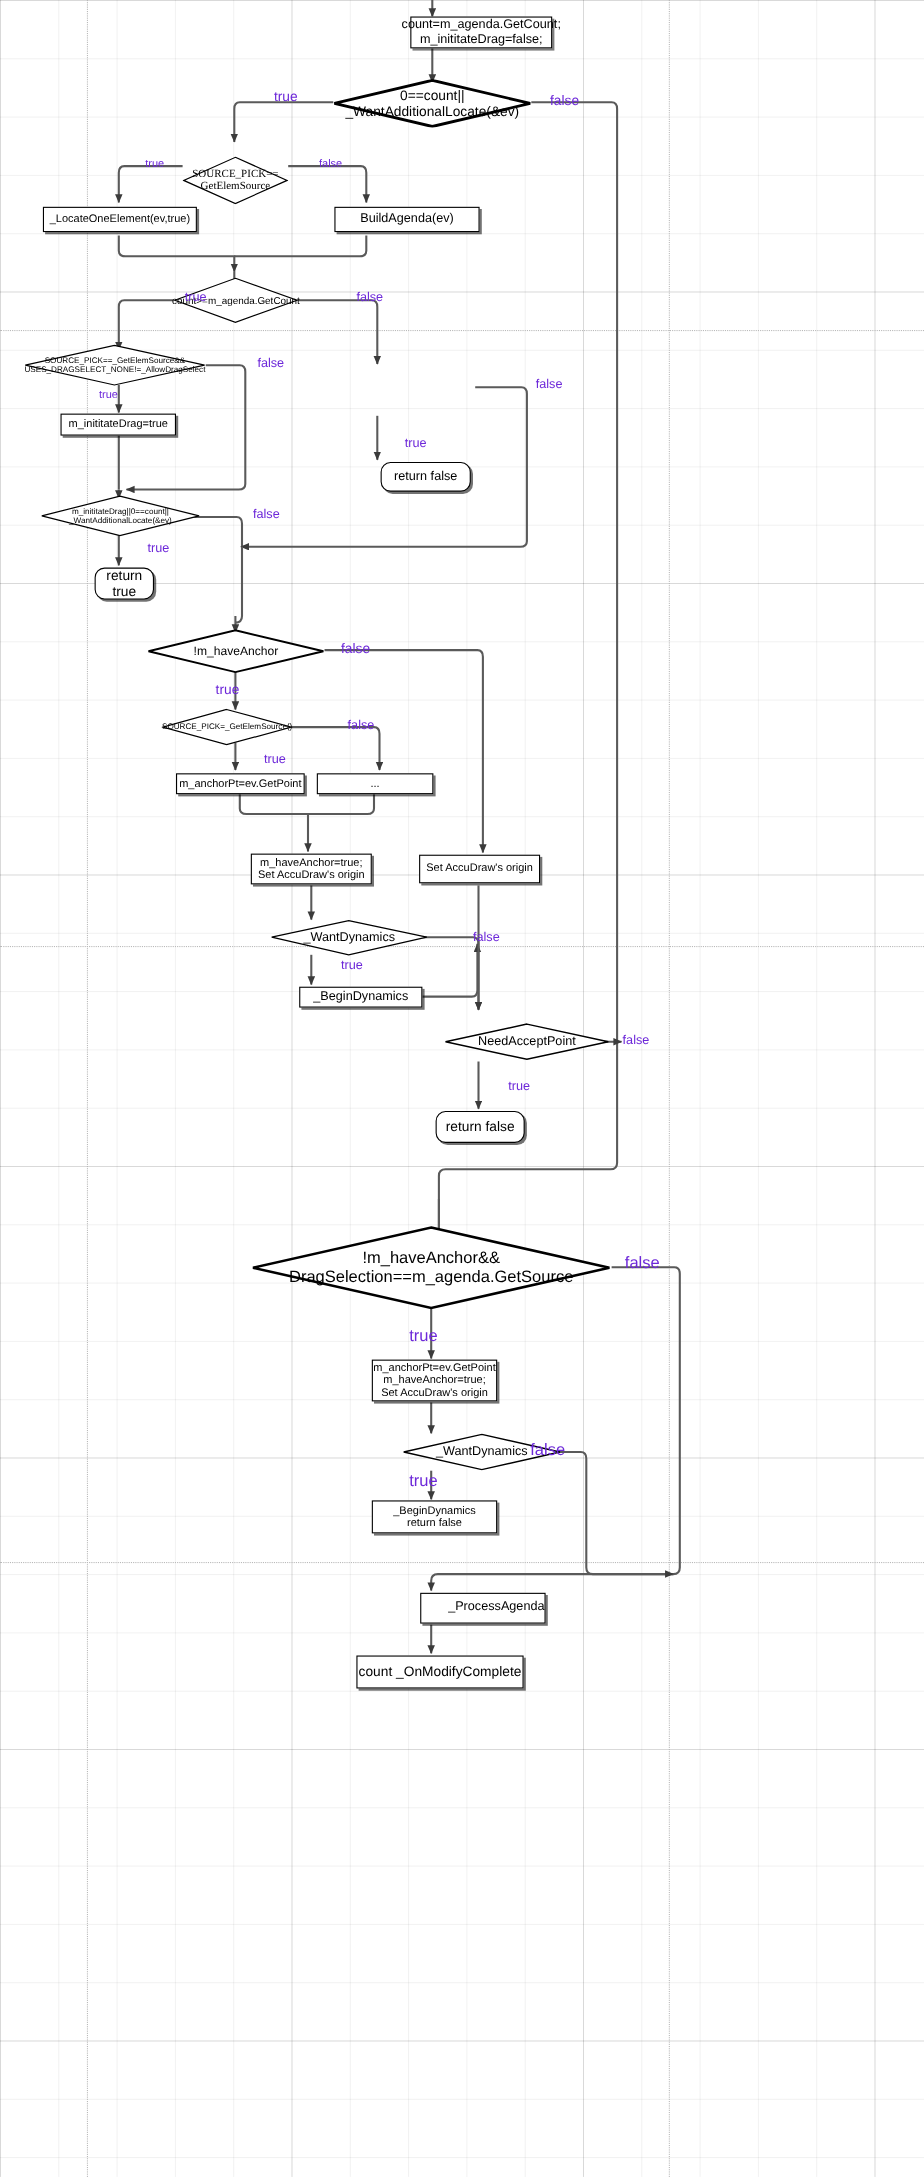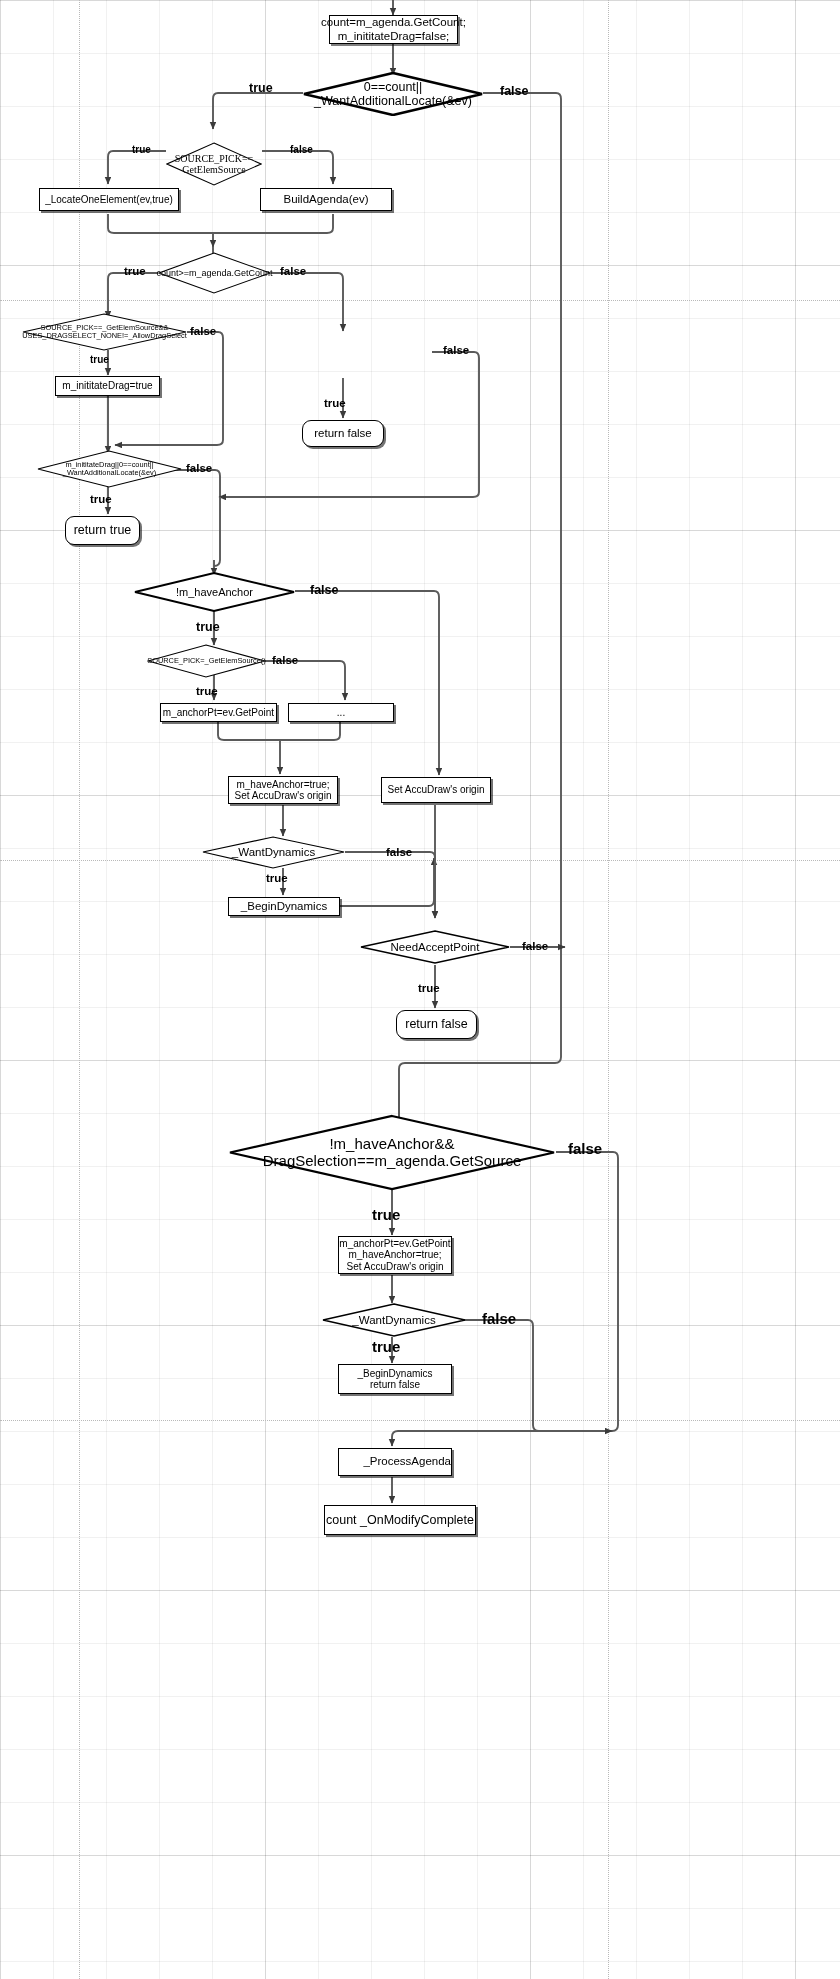--- a/index.html
+++ b/index.html
@@ -34,23 +34,23 @@
     display:flex;align-items:center;justify-content:center;
     text-align:center;line-height:1.15;color:#000;
     box-shadow:2px 2px 0 rgba(0,0,0,.55);
   }
   .box.plain{box-shadow:2px 2px 0 rgba(0,0,0,.5);}
   .round{border-radius:9px;}
   .dia{display:flex;align-items:center;justify-content:center;text-align:center;
        color:#000;line-height:1.12;}
   .dia > span{position:relative;z-index:2;}
   .dia svg{position:absolute;left:0;top:0;width:100%;height:100%;z-index:1;}
-  .lbl{position:absolute;color:#000000;background:transparent;white-space:nowrap;z-index:6;font-weight:bold;}
-
-  .f11{font-size:11.5px;}
+  .lbl{position:absolute;color:#6d28d9;background:transparent;white-space:nowrap;z-index:6;}
+
+  .f11{font-size:11.5px;margin-left:44px;}
   .f10{font-size:10px;}
   .f9{font-size:9px;}
   .f8{font-size:7.4px;}
   .f12{font-size:12.5px;}
   .f13{font-size:11px;}
   .f16{font-size:15px;}
 
   svg.wires{position:absolute;left:0;top:0;width:840px;height:1979px;z-index:1;
             pointer-events:none;}
   .node{z-index:4;}
@@ -237,21 +237,21 @@
     <polygon points="72,1 144,19 72,37 1,19" fill="#fff" stroke="#000" stroke-width="1.1"></polygon>
   </svg>
   <span>
     <span>m_inititateDrag||0==count||</span><br>
     <span>_WantAdditionalLocate(&amp;ev)</span>
   </span>
 </div>
 <div class="lbl f11" style="left:186px;top:462px;">false</div>
 <div class="lbl f11" style="left:90px;top:493px;">true</div>
 
-<div class="node box round f12" style="left:65px;top:516px;width:75px;height:29px;">
+<div class="node box round f12" style="left:86px;top:516px;width:54px;height:29px;">
   <span>return true</span>
 </div>
 
 <div class="node dia f13" style="left:134px;top:572px;width:161px;height:40px;">
   <svg viewBox="0 0 161 40" preserveAspectRatio="none">
     <polygon points="80,1 160,20 80,39 1,20" fill="#fff" stroke="#000" stroke-width="1.8"></polygon>
   </svg>
   <span>!m_haveAnchor</span>
 </div>
 <div class="lbl f12" style="left:310px;top:583px;">false</div>

